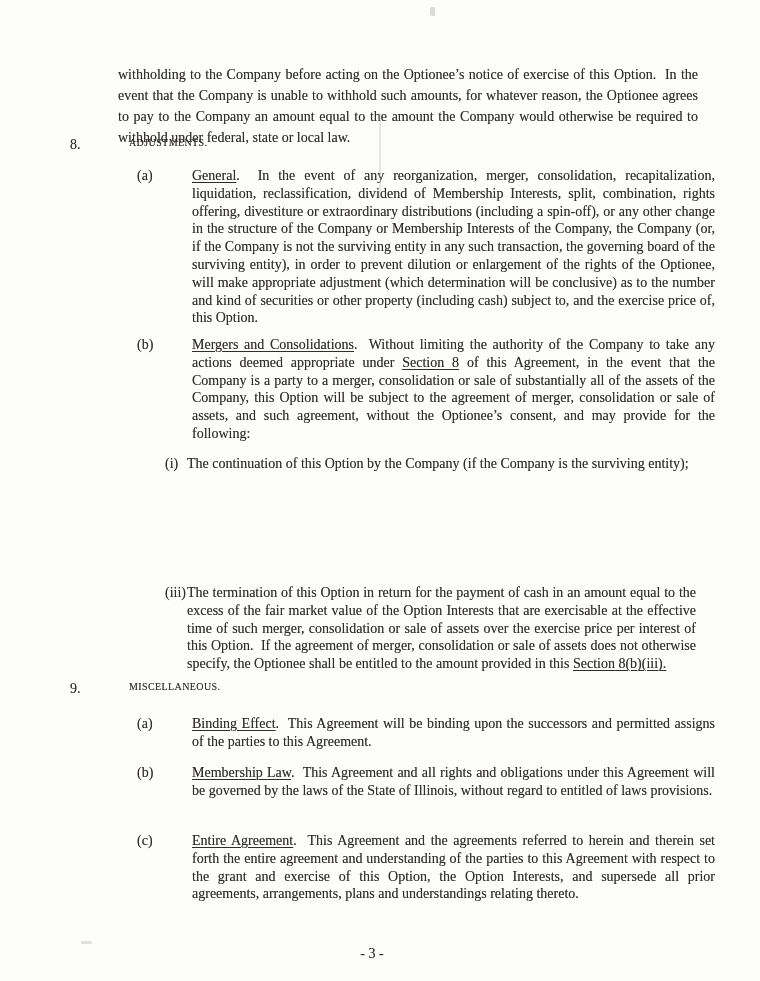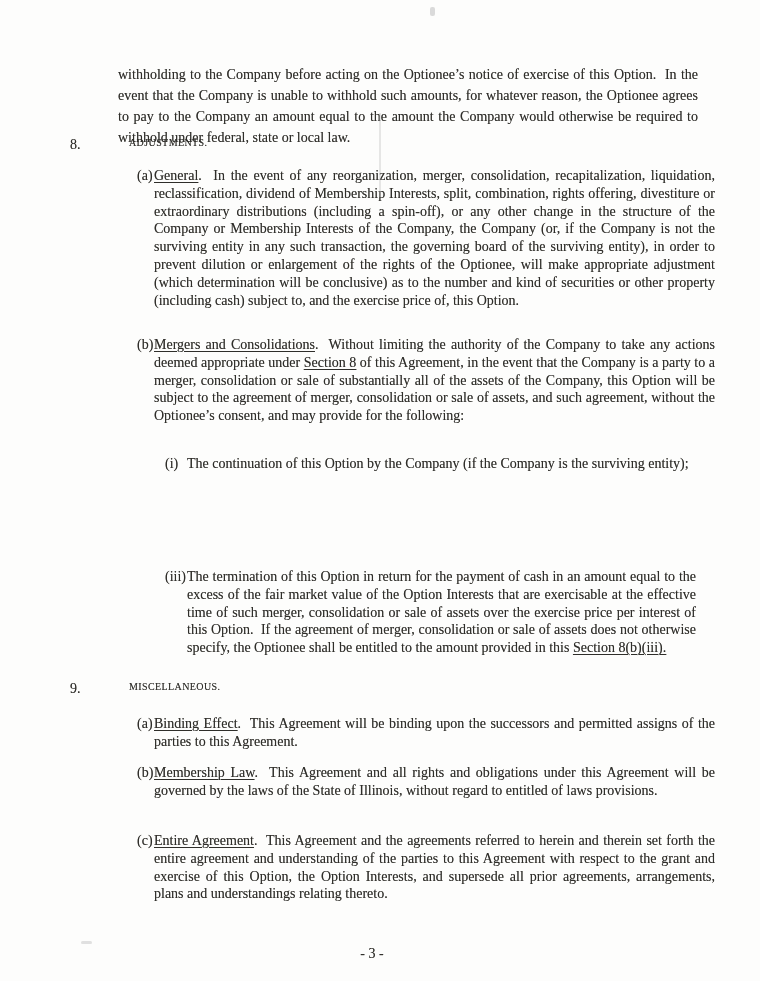--- a/index.html
+++ b/index.html
@@ -20,32 +20,32 @@
   .sec-head { position:absolute; top:0; left:0; width:760px; height:20px; }
   .sec-num  { position:absolute; left:70px; font-size:14px; }
   .sec-title{ position:absolute; left:129px; font-size:10px; letter-spacing:0.4px; }
   #h8 { top:137px; }
   #h9 { top:681px; }
   .sub {
     position:absolute; left:137px; width:578px;
     font-size:14px; line-height:17.8px;
   }
   .sub .marker { position:absolute; left:0; top:0; }
-  .sub .body   { display:block; margin-left:17px; text-align:justify; }
+  .sub .body   { display:block; margin-left:55px; text-align:justify; }
   .item {
     position:absolute; left:165px; width:531px;
     font-size:14px; line-height:17.8px;
   }
   .item .marker { position:absolute; left:0; top:0; }
   .item .body   { display:block; margin-left:22px; text-align:justify; }
   #s8a { top:167px; }
   #s8b { top:336px; }
   #i1  { top:455px; }
   #i2  { top:504px; }
-  #i3  { top:568px; }
+  #i3  { top:584px; }
   #s9a { top:715px; }
   #s9b { top:764px; }
   #s9c { top:832px; }
   .u { text-decoration:underline; text-underline-offset:2px; text-decoration-thickness:1px; }
   .page-num {
     position:absolute; top:946px; left:0; width:744px;
     text-align:center; font-size:14px;
   }
   
   .artifact { position:absolute; pointer-events:none; }

